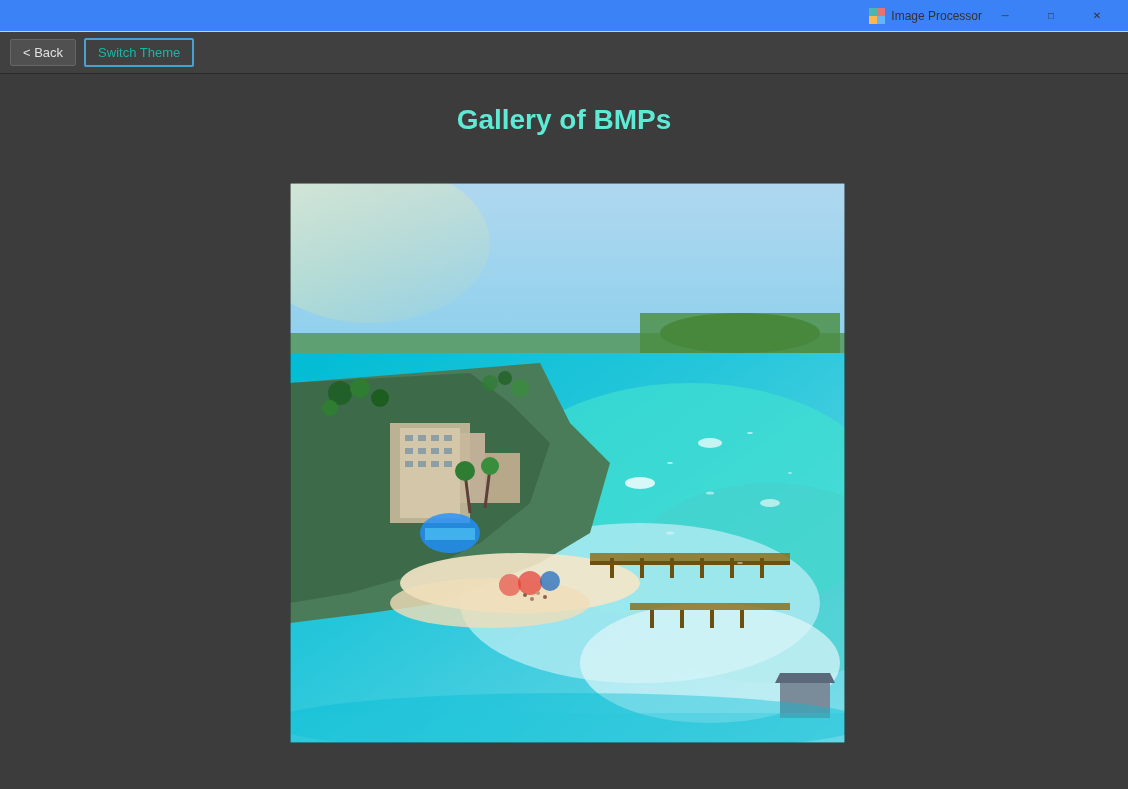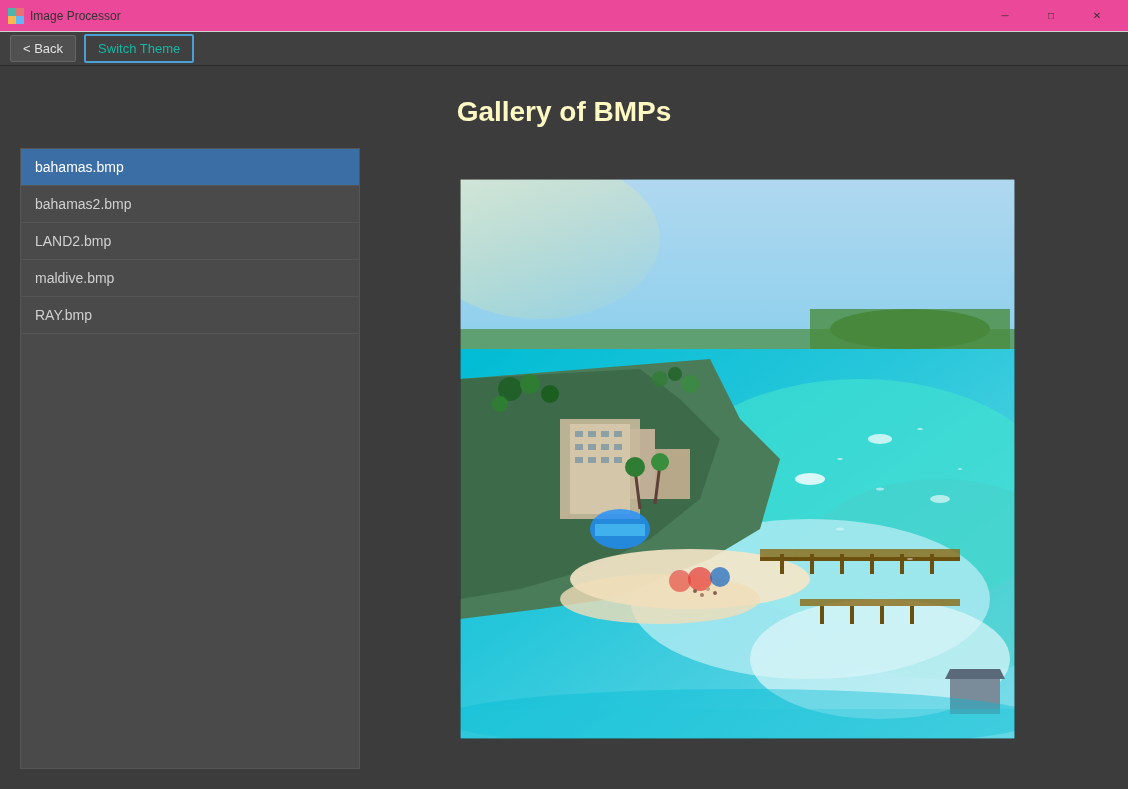--- a/index.html
+++ b/index.html
@@ -14,24 +14,24 @@
       background: #3c3c3c;
       font-family: 'Segoe UI', Arial, sans-serif;
       overflow: hidden;
       display: flex;
       flex-direction: column;
     }
 
     
     .title-bar {
       height: 32px;
-      background: #ec4899;
-      display: flex;
-      align-items: center;
-      justify-content: space-between;
+      background: #3b82f6;
+      display: flex;
+      align-items: center;
+      justify-content: flex-end;
       padding: 0 8px;
       flex-shrink: 0;
       border-bottom: 1px solid #d0d0d0;
     }
 
     .title-bar-left {
       display: flex;
       align-items: center;
       gap: 6px;
     }
@@ -67,21 +67,21 @@
       cursor: pointer;
       display: flex;
       align-items: center;
       justify-content: center;
       font-size: 10px;
       color: #333;
     }
 
     
     .toolbar {
-      height: 34px;
+      height: 42px;
       background: #404040;
       display: flex;
       align-items: center;
       padding: 0 10px;
       gap: 8px;
       flex-shrink: 0;
       border-bottom: 1px solid #2a2a2a;
     }
 
     .toolbar-btn {
@@ -104,21 +104,21 @@
     .main-content {
       flex: 1;
       display: flex;
       flex-direction: column;
       background: #3c3c3c;
       overflow: hidden;
     }
 
     .gallery-title {
       text-align: center;
-      color: #fef9c3;
+      color: #5eead4;
       font-size: 28px;
       font-weight: 600;
       padding: 30px 0 20px 0;
       flex-shrink: 0;
     }
 
     .gallery-body {
       flex: 1;
       display: flex;
       padding: 0 20px 20px 20px;
@@ -192,28 +192,20 @@
 <div class="toolbar">
   <button class="toolbar-btn">&lt; Back</button>
   <button class="toolbar-btn active">Switch Theme</button>
 </div>
 
 <div class="main-content">
   <h1 class="gallery-title">Gallery of BMPs</h1>
 
   <div class="gallery-body">
 
-    <div class="file-list-panel">
-
-    <div class="file-list-item selected">bahamas.bmp</div>
-        <div class="file-list-item">bahamas2.bmp</div>
-        <div class="file-list-item">LAND2.bmp</div>
-        <div class="file-list-item">maldive.bmp</div>
-        <div class="file-list-item">RAY.bmp</div>
-      </div>
 
     <div class="divider"></div>
 
     <div class="image-preview-panel">
       <svg width="555" height="560" viewBox="0 0 555 560" xmlns="http://www.w3.org/2000/svg">
 
         <defs>
           <linearGradient id="skyGrad" x1="0" y1="0" x2="0" y2="1">
             <stop offset="0%" stop-color="#b0d8f0"></stop>
             <stop offset="100%" stop-color="#87ceeb"></stop>

